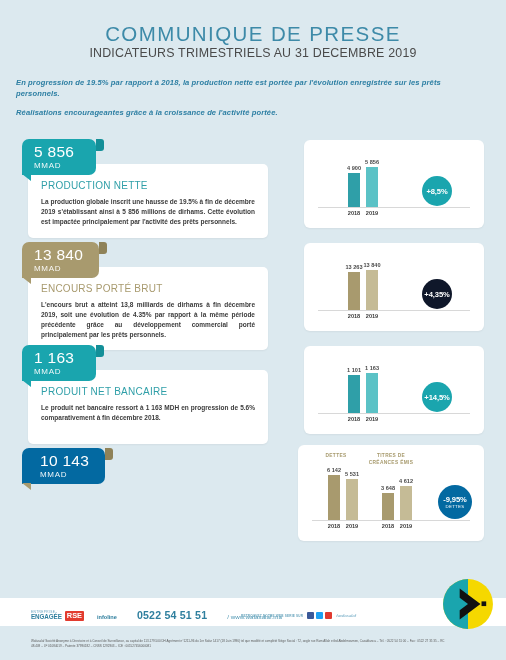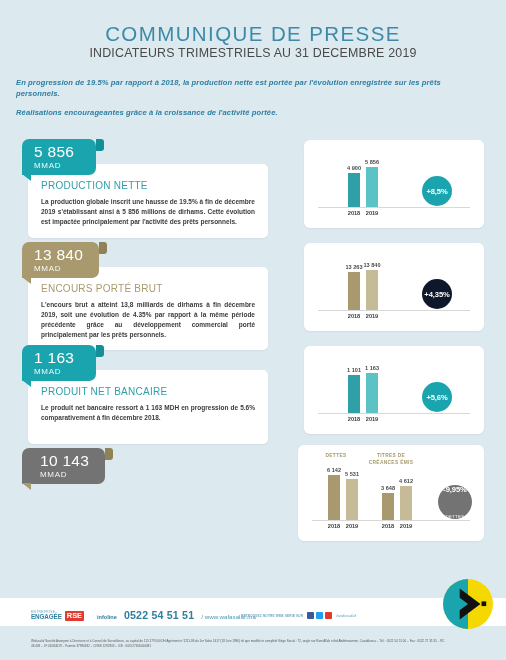--- a/index.html
+++ b/index.html
@@ -126,21 +126,21 @@
   }
   .rse-txt { line-height: 1; }
   .rse-txt .l1 { font-size: 3.2px; letter-spacing: .4px; color: #5b9dbb; display: block; }
   .rse-txt .l2 { font-size: 6.3px; font-weight: bold; color: #2f7f9e; letter-spacing: -.1px; display: block; }
   .rse-badge {
     background: #e23b2e; color: #fff; font-size: 7.4px; font-weight: bold;
     padding: 0 2px; border-radius: 1px; line-height: 10px;
   }
   .infoline {
     position: absolute; left: 97px; bottom: 39px;
-    display: flex; align-items: baseline; gap: 7px;
+    display: flex; align-items: baseline; gap: 20px;
   }
   .infoline .lbl { font-size: 5.6px; color: #2f7f9e; font-weight: bold; }
   .infoline .tel { font-size: 10.6px; color: #2f7f9e; font-weight: bold; letter-spacing: .2px; }
   .infoline .site { font-size: 6.2px; color: #4f97b3; }
   .social {
     position: absolute; left: 241px; bottom: 41px;
     display: flex; align-items: center; gap: 2px;
   }
   .social .retrouvez { font-size: 3.1px; color: #6aa5bd; letter-spacing: .2px; margin-right: 2px; font-weight: bold; }
   .sic { width: 7px; height: 7px; border-radius: 1px; display: block; }
@@ -238,29 +238,29 @@
               <div class="baseline"></div>
               <div class="bar" style="left: 44px; height: 38px; background: rgb(47, 159, 168);">
                 <span class="val">1 101</span>
                 <span class="yr">2018</span>
               </div>
               <div class="bar" style="left: 62px; height: 40px; background: rgb(91, 194, 198);">
                 <span class="val">1 163</span>
                 <span class="yr">2019</span>
               </div>
               <div class="circle" style="background: rgb(26, 165, 174); width: 30px; height: 30px; right: 32px; bottom: 22px;">
-                <span class="pct">+5,6%</span>
+                <span class="pct">+14,5%</span>
               </div>
             </div>
           </div>
         </div>
       </div>
       <div class="section" style="height: 108px;">
         <div class="sec-inner">
-          <div class="left-col"><div class="badge" style="background: #737373; padding-left: 18px;"><div class="num">10 143</div><div class="unit">MMAD</div><span class="fold" style="background: rgb(143, 130, 88);"></span><span class="tail" style="border-top-color: rgb(168, 154, 110);"></span></div></div>
+          <div class="left-col"><div class="badge" style="background: #0369a1; padding-left: 18px;"><div class="num">10 143</div><div class="unit">MMAD</div><span class="fold" style="background: rgb(143, 130, 88);"></span><span class="tail" style="border-top-color: rgb(168, 154, 110);"></span></div></div>
           <div class="chart-card wide">
             <div class="chart">
               <div class="baseline"></div>
               <div class="bar" style="left: 30px; height: 45px; background: rgb(168, 154, 110);">
                 <span class="val">6 142</span>
                 <span class="yr">2018</span>
               </div>
               <div class="bar" style="left: 48px; height: 41px; background: rgb(197, 187, 150);">
                 <span class="val">5 531</span>
                 <span class="yr">2019</span>
@@ -268,21 +268,21 @@
               <div class="bar" style="left: 84px; height: 27px; background: rgb(168, 154, 110);">
                 <span class="val">3 648</span>
                 <span class="yr">2018</span>
               </div>
               <div class="bar" style="left: 102px; height: 34px; background: rgb(197, 187, 150);">
                 <span class="val">4 612</span>
                 <span class="yr">2019</span>
               </div>
               <div class="grp-label" style="left: 16px; width: 44px; top: 8px;">DETTES</div>
               <div class="grp-label" style="left: 68px; width: 50px; top: 8px;">TITRES DE CRÉANCES ÉMIS</div>
-              <div class="circle" style="background: #737373; width: 34px; height: 34px; right: 12px; bottom: 22px; justify-content: space-between;">
+              <div class="circle" style="background: #0369a1; width: 34px; height: 34px; right: 12px; bottom: 22px;">
                 <span class="pct">-9,95%</span>
                 <span class="cap">DETTES</span>
               </div>
             </div>
           </div>
         </div>
       </div>
     </div>
 
   <div class="footer">

